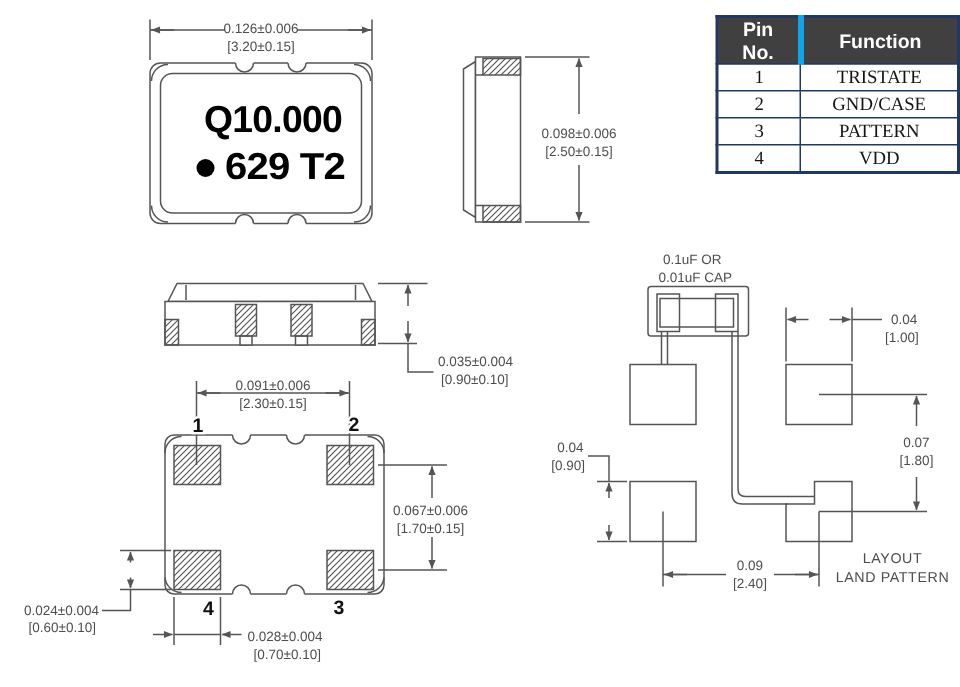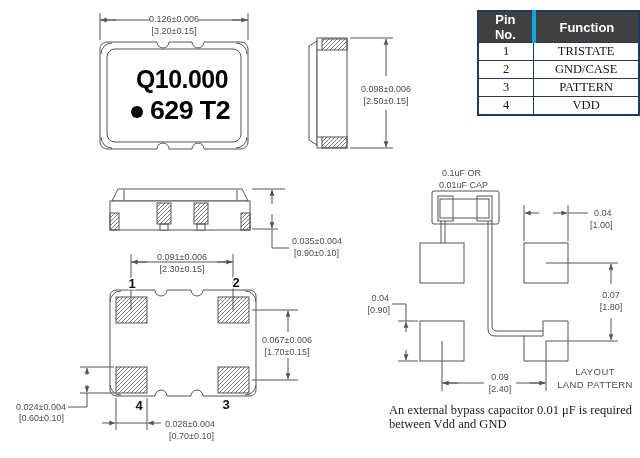--- a/index.html
+++ b/index.html
@@ -245,15 +245,14 @@
         <td>PATTERN</td>
       </tr>
       <tr>
         <td>4</td>
         <td>VDD</td>
       </tr>
     </tbody>
   </table>
 
   
-  <div class="note">An external bypass capacitor 0.01 μF is required between Vdd and GND</div>
 
 </div>
 
 </body></html>

